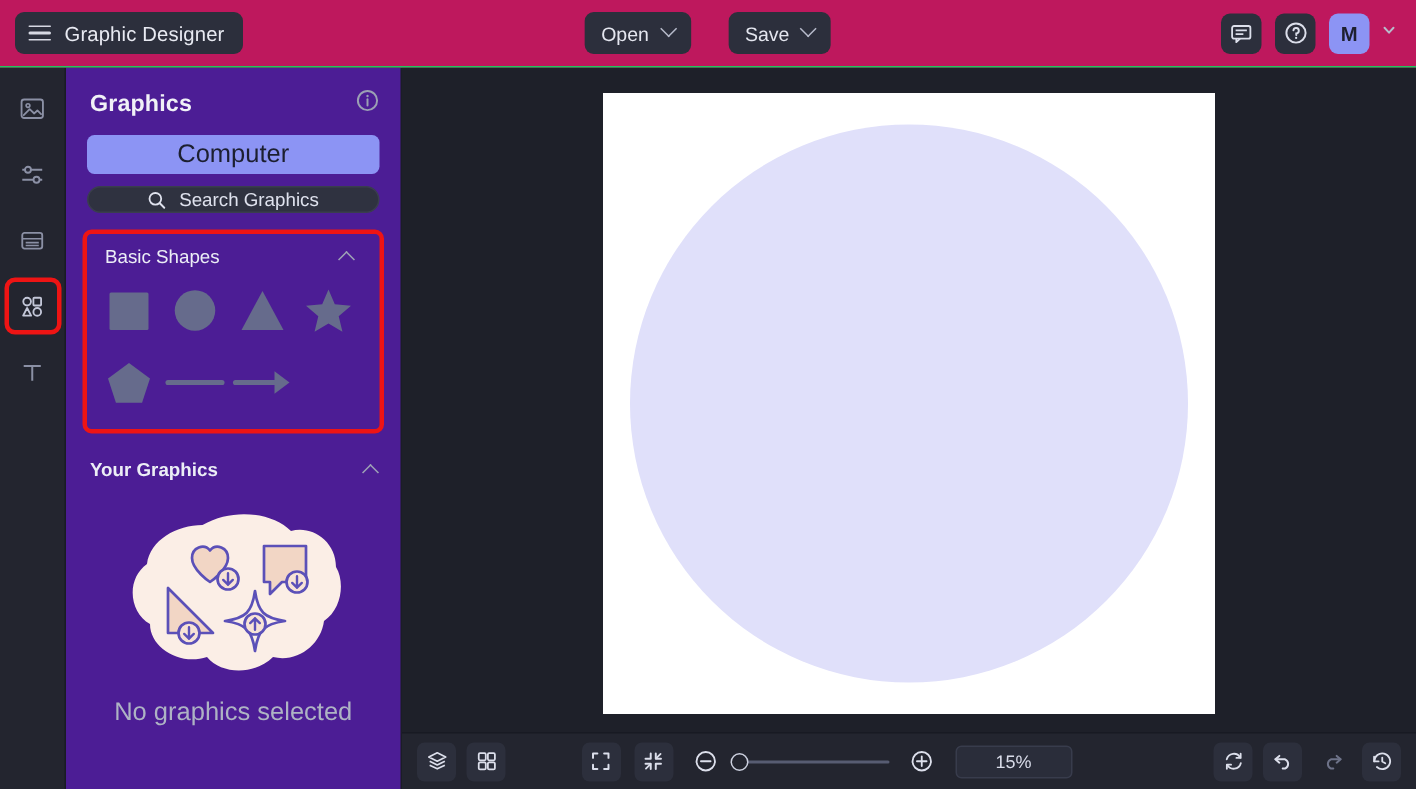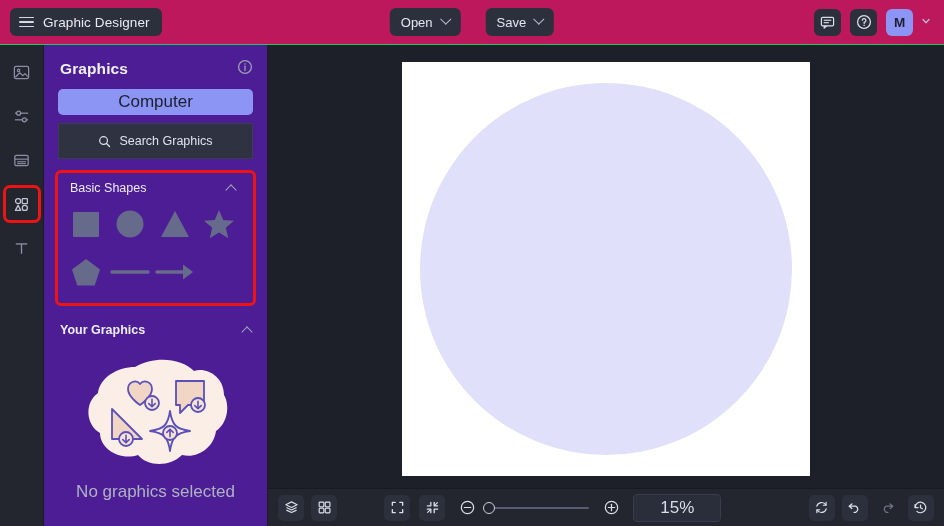--- a/index.html
+++ b/index.html
@@ -111,22 +111,22 @@
     display: block; width: 100%;
     background: #8c94f4; color: #1c1f30;
     border: none; border-radius: 5px;
     font-size: 17px; height: 26px;
     cursor: pointer; font-family: "Liberation Sans", sans-serif;
   }
   .search-btn {
     display: flex; align-items: center; justify-content: center; gap: 8px;
     width: 100%; margin-top: 8px;
     background: #2f3240; border: 1px solid #3a3e4e;
-    color: #dfe2ee; border-radius: 0;
-    font-size: 12.5px; height: 36px; cursor: pointer;
+    color: #dfe2ee; border-radius: 11px;
+    font-size: 12.5px; height: 18px; cursor: pointer;
     font-family: "Liberation Sans", sans-serif;
   }
 
   .section {
     margin-top: 14px;
     position: relative;
   }
   .section.boxed {
     outline: 3px solid #ee1414;
     border-radius: 3px;
@@ -208,21 +208,21 @@
   }
   .slider-knob {
     position: absolute; left: -6px; top: -5px;
     width: 12px; height: 12px; border-radius: 50%;
     border: 1.6px solid #ccd0df; background: #23252f;
     cursor: pointer;
   }
   .zoom-pill {
     background: #2a2d3a; border: 1px solid #383c4c;
     border-radius: 4px; color: #d9dce9;
-    font-size: 17px; padding: 3px 26px; min-width: 46px;
+    font-size: 12px; padding: 3px 26px; min-width: 46px;
     text-align: center; cursor: pointer;
   }
   .bb-right { display: flex; align-items: center; gap: 7px; margin-left: auto; }
 </style>
 </head>
 <body>
 
 <div class="app">
 
   <div class="topbar">

